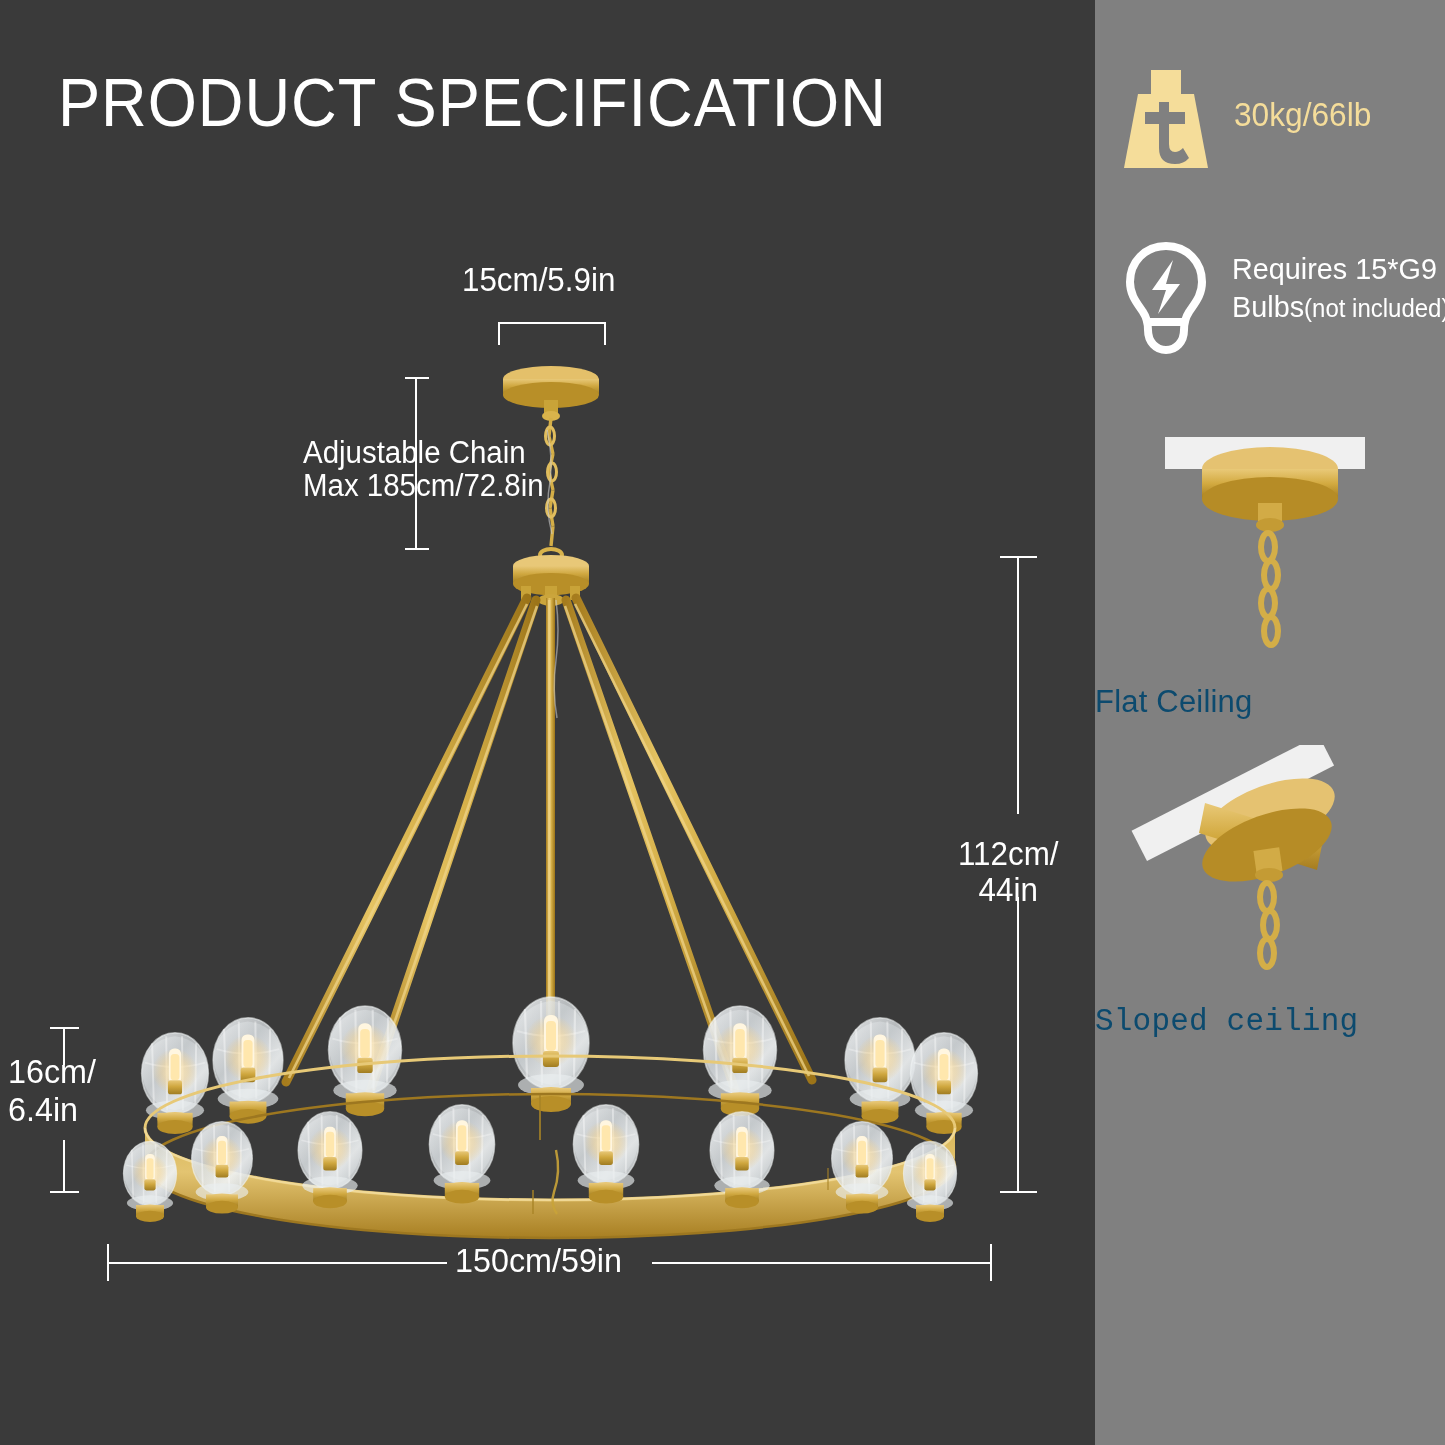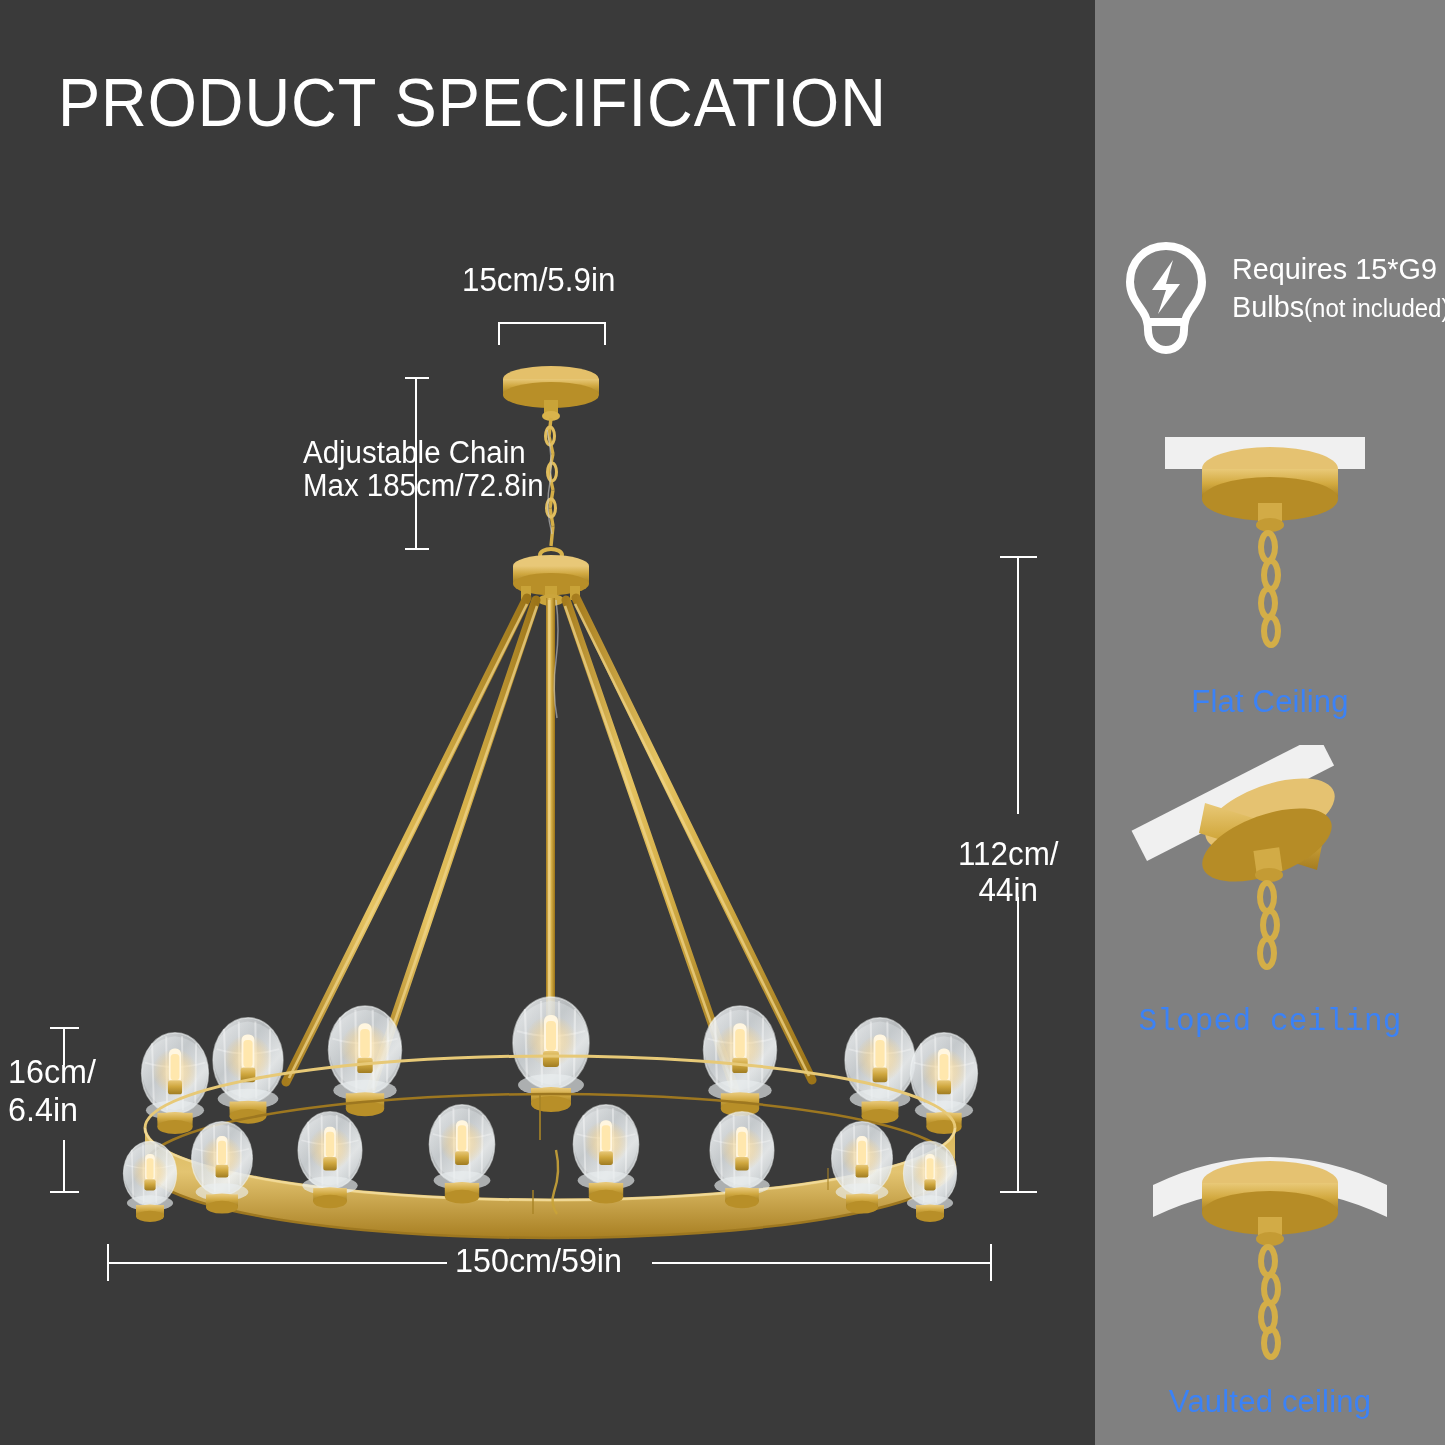--- a/index.html
+++ b/index.html
@@ -120,22 +120,21 @@
   #bulb-text { margin-top: 12px; white-space: nowrap; }
   #bulb-text .small { font-size: 25px; }
 
   .mount-block { position: absolute; width: 350px; }
   #mount-flat    { left: 1095px; top: 425px; }
   #mount-sloped  { left: 1095px; top: 745px; font-family: Liberation Mono, monospace; }
   #mount-vaulted { left: 1095px; top: 1125px; }
 
   .mount-art { width: 350px; height: 255px; display: block; }
   .mount-label {
-    text-align: center;
-    color: #3b82f6;
+    color: #0c4a6e;
     font-size: 31px;
     margin-top: 4px;
     letter-spacing: 0.2px;
   }
 </style>
 </head>
 <body>
 
 <div class="page">
 
@@ -336,20 +335,30 @@
 
   <div class="dim-text" id="dim-top-label">15cm/5.9in</div>
   <div class="dim-text" id="dim-chain-label">Adjustable Chain
 Max 185cm/72.8in</div>
   <div class="dim-text" id="dim-height-label">112cm/
 44in</div>
   <div class="dim-text" id="dim-ring-label">16cm/
 6.4in</div>
   <div class="dim-text" id="dim-width-label">150cm/59in</div>
 
+  <div class="spec-row" id="weight-row">
+    <span class="spec-icon">
+      <svg width="92" height="108" viewBox="0 0 92 108">
+        <path d="M31,4 h30 v24 h-30 z" fill="#f5dd9a"></path>
+        <path d="M18,28 h56 l14,74 h-84 z" fill="#f5dd9a"></path>
+        <path d="M39,36 v10 h-14 v12 h14 v24 q0,16 16,16 q9,0 14,-6 l-6,-10 q-4,4 -8,4 q-6,0 -6,-8 v-20 h16 v-12 h-16 v-10 z" fill="#808080"></path>
+      </svg>
+    </span>
+    <span class="spec-text" id="weight-value">30kg/66lb</span>
+  </div>
 
   <div class="spec-row" id="bulb-row">
     <span class="spec-icon">
       <svg width="96" height="120" viewBox="0 0 96 120">
         <path d="M48,8 C27,8 12,24 12,44 C12,58 20,66 25,74 C29,80 30,86 30,92
                  C30,104 38,112 48,112 C58,112 66,104 66,92
                  C66,86 67,80 71,74 C76,66 84,58 84,44 C84,24 69,8 48,8 Z" fill="none" stroke="#ffffff" stroke-width="8"></path>
         <path d="M29,84 H67" stroke="#ffffff" stroke-width="8"></path>
         <path d="M55,22 L34,52 H48 L40,76 L62,46 H48 Z" fill="#ffffff"></path>
       </svg>
@@ -395,31 +404,14 @@
       <ellipse cx="174" cy="130" rx="14" ry="7" fill="#c49b34"></ellipse>
       <g stroke="#d4ae47" stroke-width="6" fill="none">
         <ellipse cx="172" cy="152" rx="7" ry="14"></ellipse>
         <ellipse cx="175" cy="180" rx="7" ry="14"></ellipse>
         <ellipse cx="172" cy="208" rx="7" ry="14"></ellipse>
       </g>
     </svg>
     <div class="mount-label">Sloped ceiling</div>
   </div>
 
-  <div class="mount-block" id="mount-vaulted">
-    <svg class="mount-art" viewBox="0 0 350 255">
-      <path d="M58,60 Q175,4 292,60 L292,92 Q175,36 58,92 Z" fill="#f0f0f0"></path>
-      <ellipse cx="175" cy="58" rx="68" ry="22" fill="#e5c271"></ellipse>
-      <rect x="107" y="58" width="136" height="30" fill="url(#mGold1)"></rect>
-      <ellipse cx="175" cy="88" rx="68" ry="22" fill="#b68c26"></ellipse>
-      <rect x="163" y="92" width="24" height="22" fill="#d2ab46"></rect>
-      <ellipse cx="175" cy="114" rx="14" ry="7" fill="#c49b34"></ellipse>
-      <g stroke="#d4ae47" stroke-width="6" fill="none">
-        <ellipse cx="173" cy="136" rx="7" ry="14"></ellipse>
-        <ellipse cx="176" cy="164" rx="7" ry="14"></ellipse>
-        <ellipse cx="173" cy="192" rx="7" ry="14"></ellipse>
-        <ellipse cx="176" cy="218" rx="7" ry="14"></ellipse>
-      </g>
-    </svg>
-    <div class="mount-label">Vaulted ceiling</div>
-  </div>
 
 </div>
 
 </body></html>

